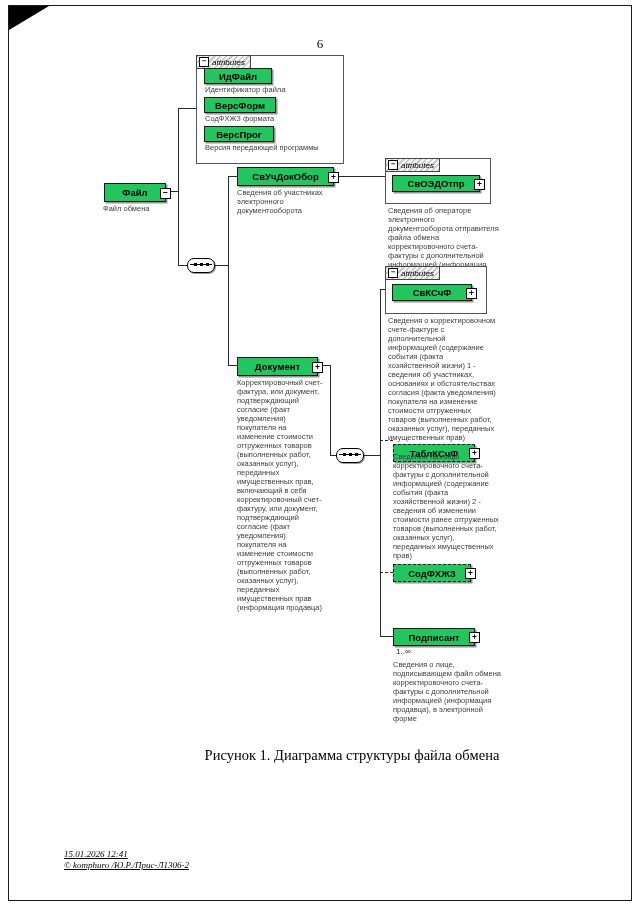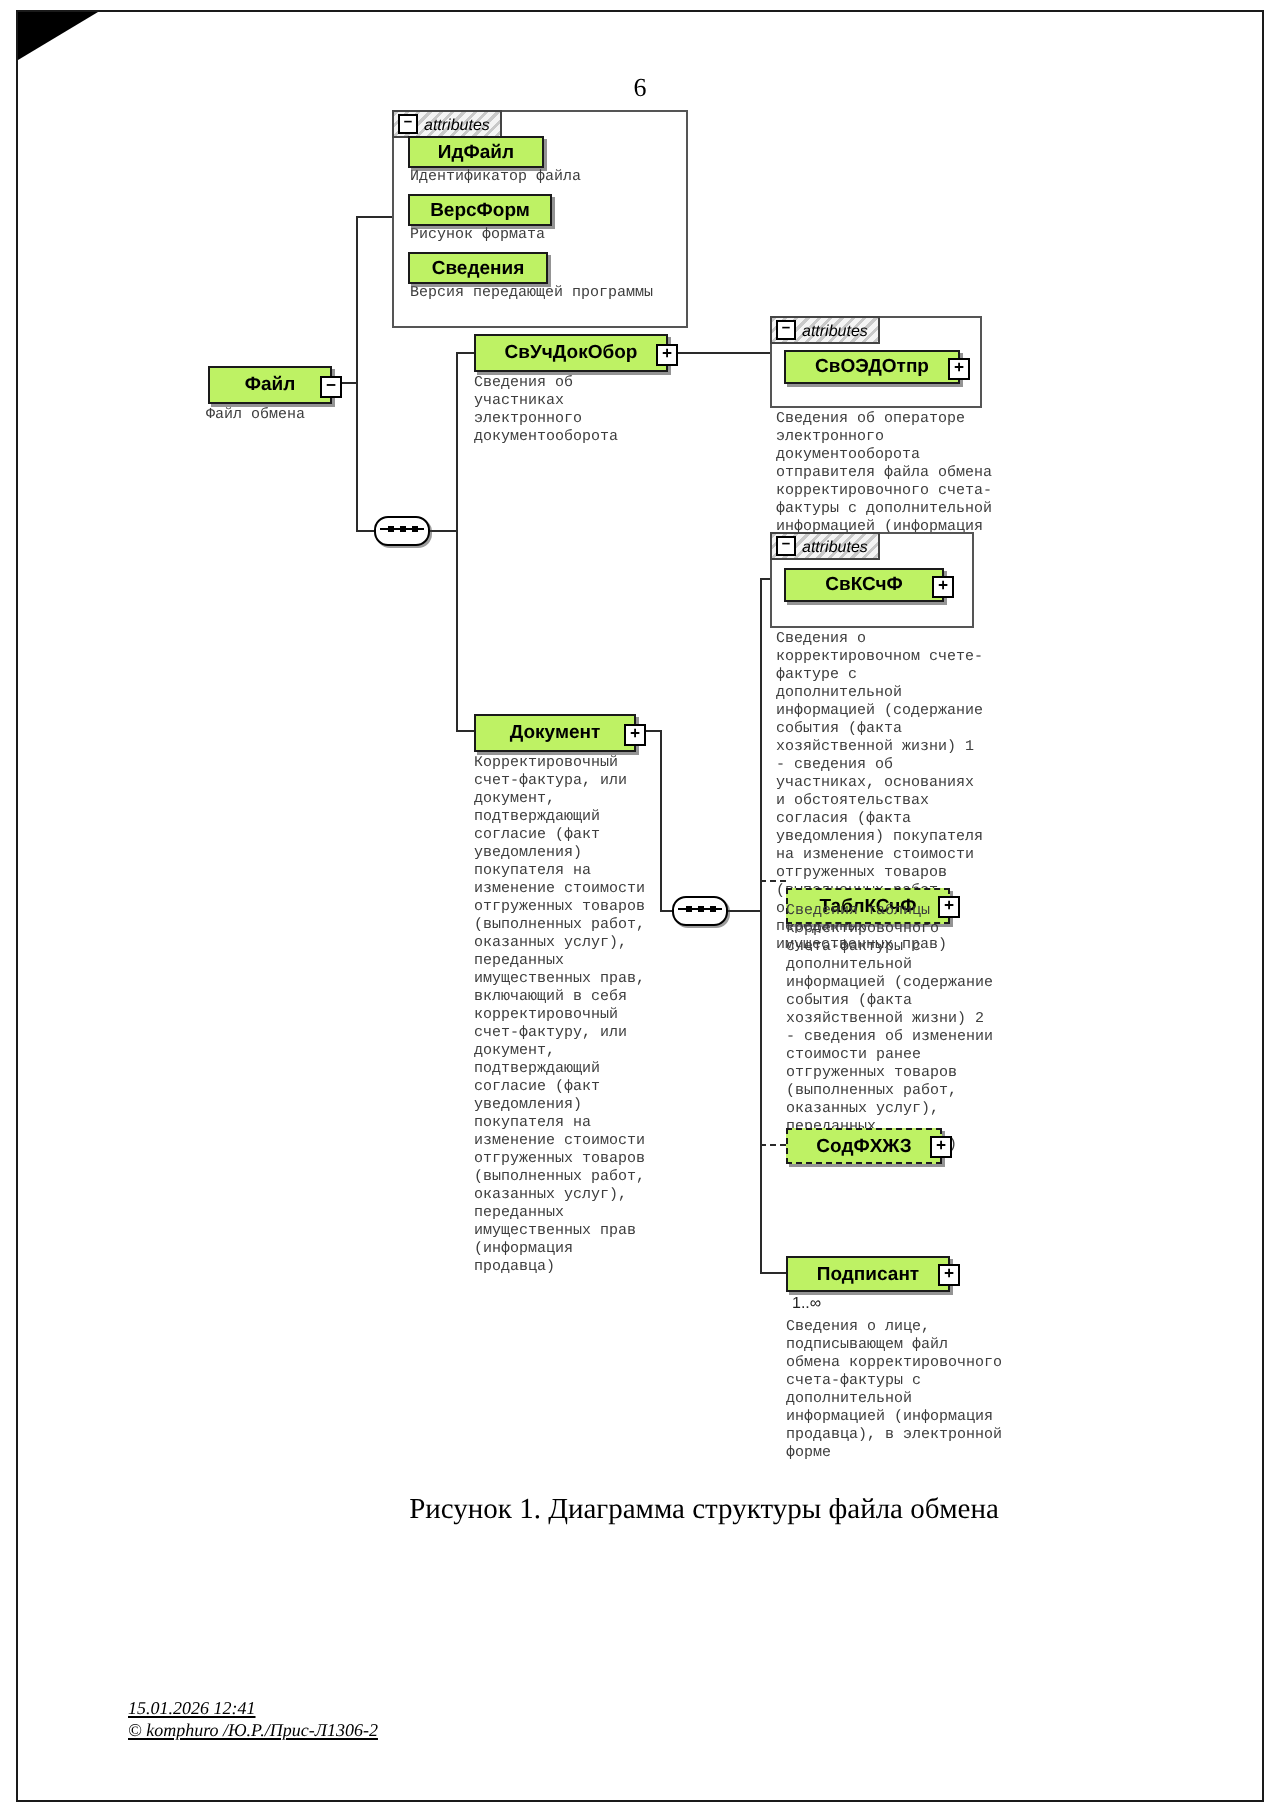--- a/index.html
+++ b/index.html
@@ -10,38 +10,38 @@
           border-top:24px solid #000;border-right:40px solid transparent;}
   .pagenum{position:absolute;top:36px;left:0;width:100%;text-align:center;
            font:13px "Liberation Serif",serif;}
 
   
   .hline{position:absolute;height:0;border-top:1px solid #2a2a2a;}
   .vline{position:absolute;width:0;border-left:1px solid #2a2a2a;}
   .dash{border-top-style:dashed;}
 
   
-  .ebox{position:absolute;border:1px solid #1a1a1a;background:#bef264;
+  .ebox{position:absolute;border:1px solid #1a1a1a;background:#22c55e;
         display:flex;align-items:center;justify-content:center;
         font-weight:700;font-size:9.5px;padding:0 3px;white-space:nowrap;
         box-shadow:1.5px 1.5px 0 rgba(60,60,60,.55);}
   .ebox.dashed{border-style:dashed;}
   .expand{position:absolute;right:-6px;top:50%;margin-top:-5px;width:9px;height:9px;
           background:#fff;border:1px solid #000;font:700 8px/8px "DejaVu Sans Mono",monospace;
           text-align:center;box-shadow:none;}
   
   .agroup{position:absolute;border:1px solid #555;background:#fff;}
   .attr-header{position:absolute;left:-1px;top:-1px;display:flex;align-items:center;gap:3px;
                border:1px solid #444;padding:1px 5px 1px 2px;
                background:repeating-linear-gradient(135deg,#c9c9c9 0 1.5px,#f4f4f4 1.5px 4px);
                font:italic 8px "Liberation Sans",sans-serif;white-space:nowrap;}
   .msq{display:inline-block;width:8px;height:8px;background:#fff;border:1px solid #000;
        font:700 7px/7px "DejaVu Sans Mono",monospace;text-align:center;}
 
-  .ann{position:absolute;font-size:7.5px;line-height:9px;color:#3d3d3d;font-family:Liberation Mono, monospace;}
+  .ann{position:absolute;font-size:7.5px;line-height:9px;color:#3d3d3d;}
   .occurs{position:absolute;font-size:8px;color:#222;}
 
   
   .compositor{position:absolute;width:26px;height:13px;border:1px solid #000;border-radius:7px;
               background:#fff;box-shadow:1px 1px 0 rgba(60,60,60,.5);}
   .compositor::before{content:"";position:absolute;left:2px;right:2px;top:5px;border-top:1px solid #000;}
   .compositor::after{content:"";position:absolute;top:4px;left:50%;width:3px;height:3px;background:#000;
                      margin-left:-1.5px;box-shadow:-6px 0 0 #000,6px 0 0 #000;}
 
   .fig-caption{position:absolute;top:747px;left:0;width:100%;text-align:center;
@@ -89,23 +89,23 @@
       <span class="msq">−</span>
       <span>attributes</span>
     </div>
     <div class="ebox" style="left:7px;top:12px;width:60px;height:14px">
       <span>ИдФайл</span>
     </div>
     <div class="ann" style="left:8px;top:29px;width:130px">Идентификатор файла</div>
     <div class="ebox" style="left:7px;top:41px;width:64px;height:14px">
       <span>ВерсФорм</span>
     </div>
-    <div class="ann" style="left:8px;top:58px;width:130px">Рисунок формата</div>
+    <div class="ann" style="left:8px;top:58px;width:130px">СодФХЖЗ формата</div>
     <div class="ebox" style="left:7px;top:70px;width:62px;height:14px">
-      <span>Сведения</span>
+      <span>ВерсПрог</span>
     </div>
     <div class="ann" style="left:8px;top:87px;width:134px">Версия передающей программы</div>
   </div>
 
   <div class="ebox" style="left:237px;top:167px;width:89px;height:17px">
     <span>СвУчДокОбор</span>
     <span class="expand">+</span>
   </div>
   <div class="ann" style="left:237px;top:188px;width:90px">Сведения об участниках электронного документооборота</div>
 

